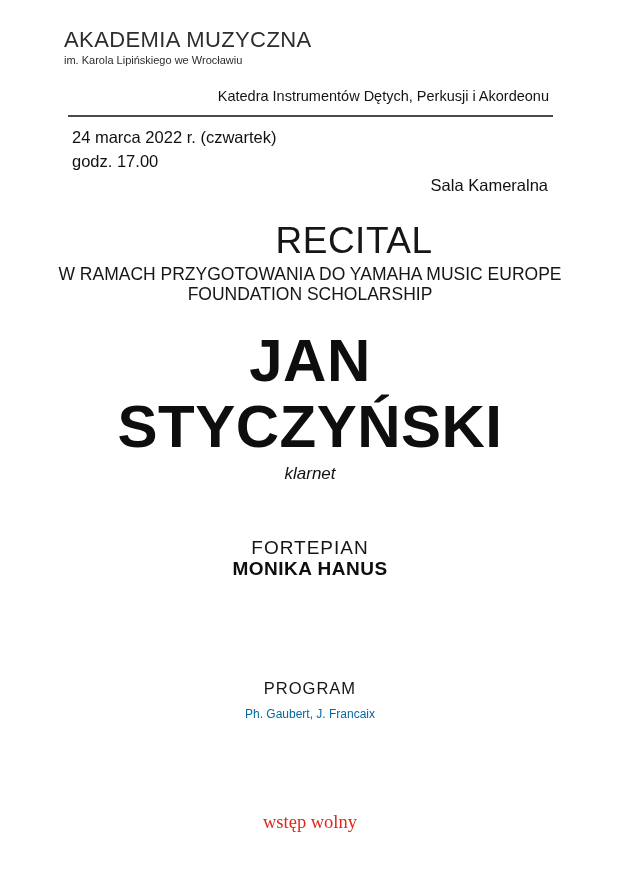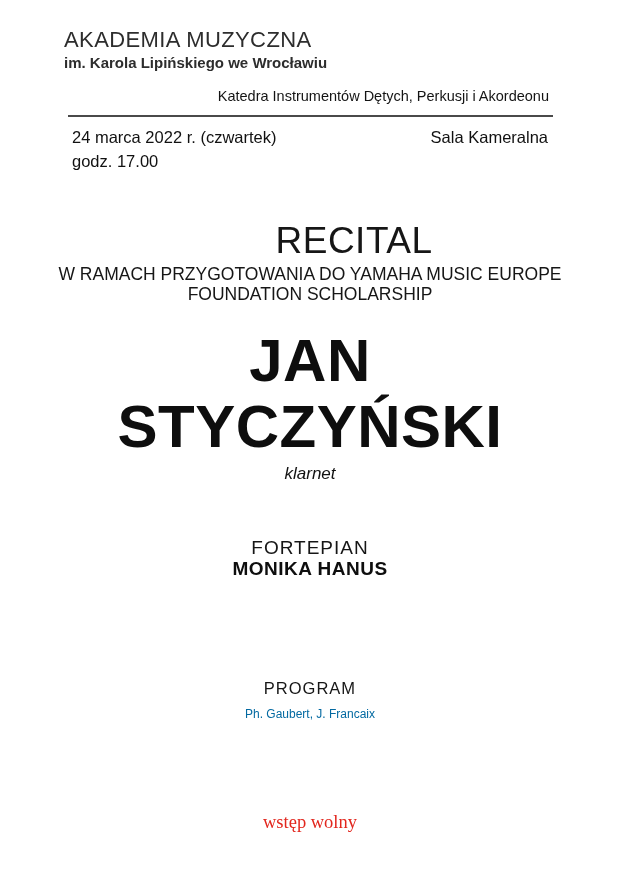--- a/index.html
+++ b/index.html
@@ -10,37 +10,37 @@
     -webkit-font-smoothing: antialiased;
   }
   .page { position: relative; width: 620px; height: 877px; background: #ffffff; overflow: hidden; }
 
   
   .header { position: absolute; top: 17px; left: 64px; display: flex; align-items: flex-start; gap: 13px; }
   .logo-wrap { width: 58px; height: 65px; flex: 0 0 auto; }
   .logo-wrap svg { display: block; width: 58px; height: 65px; }
   .academy { padding-top: 11px; color: #2d2d2d; }
   .academy-name { font-size: 22px; letter-spacing: 0.4px; line-height: 1.05; }
-  .academy-sub { font-size: 15px; margin-top: 3px; font-weight: bold; }
+  .academy-sub { font-size: 11px; margin-top: 3px; }
 
   .department {
     position: absolute; top: 88px; right: 71px;
     font-size: 14.5px; color: #141414;
   }
 
   .rule {
     position: absolute; top: 115px; left: 68px; right: 67px;
     border-top: 2px solid #4a4a4a; height: 0;
   }
 
   
   .info-row {
     position: absolute; top: 126px; left: 72px; right: 72px;
     display: flex; justify-content: space-between;
-    font-size: 16.5px; line-height: 1.45; color: #111111;
+    font-size: 16.5px; line-height: 1.45; color: #111111; flex-direction: column;
   }
   .info-right { text-align: right; }
 
   
   .centered { position: absolute; left: 0; width: 100%; text-align: center; }
 
   .recital-title { top: 220px; font-size: 37px; letter-spacing: 0.5px; color: #161616; padding-left: 44px; }
   .recital-subtitle { top: 264px; font-size: 17.5px; line-height: 1.16; color: #161616; }
 
   .performer-name { top: 328px; font-size: 60px; font-weight: bold; line-height: 1.1; letter-spacing: 0.5px; color: #0e0e0e; }

